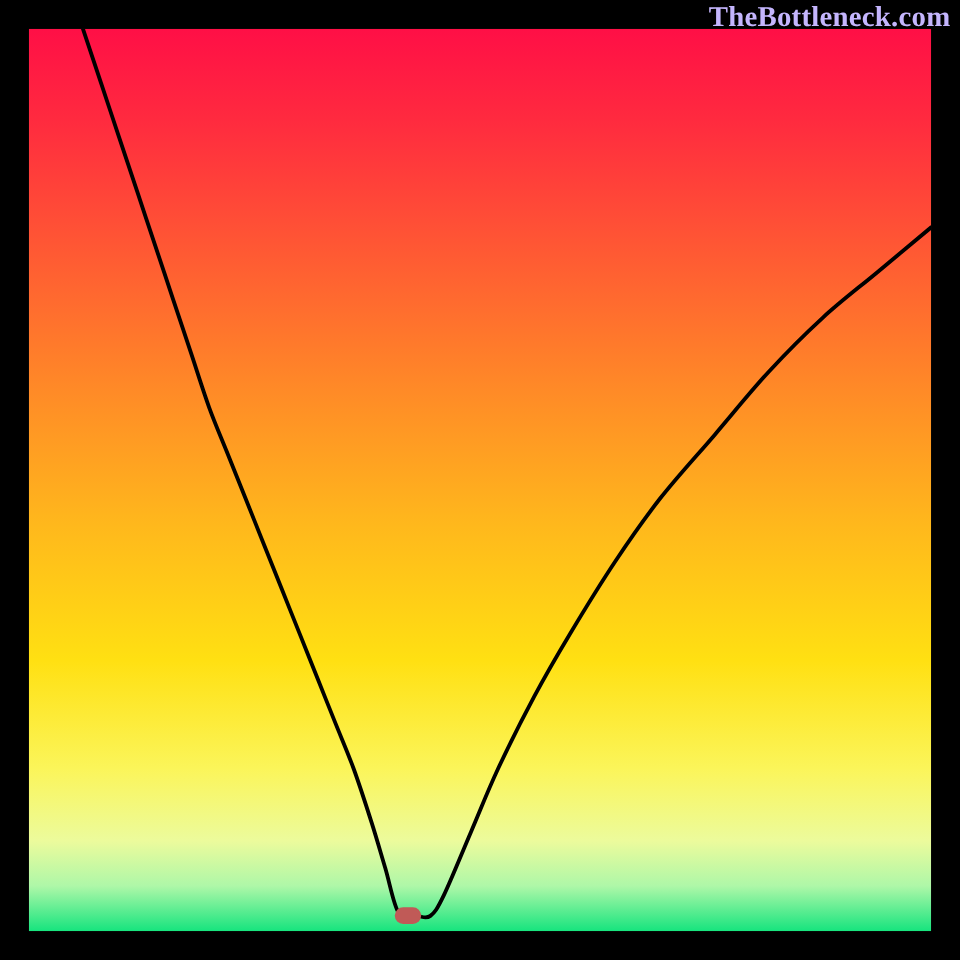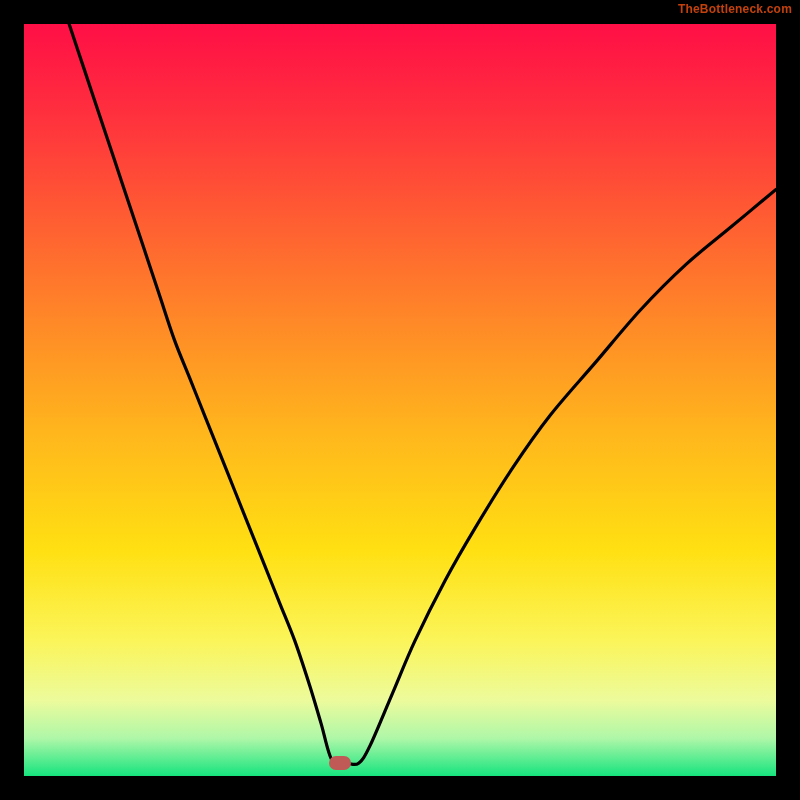--- a/index.html
+++ b/index.html
@@ -30,25 +30,26 @@
     position: absolute;
     left: 0;
     top: 0;
     width: 752px;
     height: 752px;
   }
   .watermark {
     position: absolute;
     top: 2px;
     right: 8px;
-    color: #c2410c;
-    font-size: 12px;
+    color: #c4b5fd;
+    font-size: 24px;
     font-weight: 600;
     letter-spacing: 0.2px;
     user-select: none;
+    font-family: Liberation Serif, serif;
   }
   .marker {
     position: absolute;
     width: 22px;
     height: 14px;
     border-radius: 7px;
     background: #c05a57;
     transform: translate(-50%, -50%);
   }
 </style>

